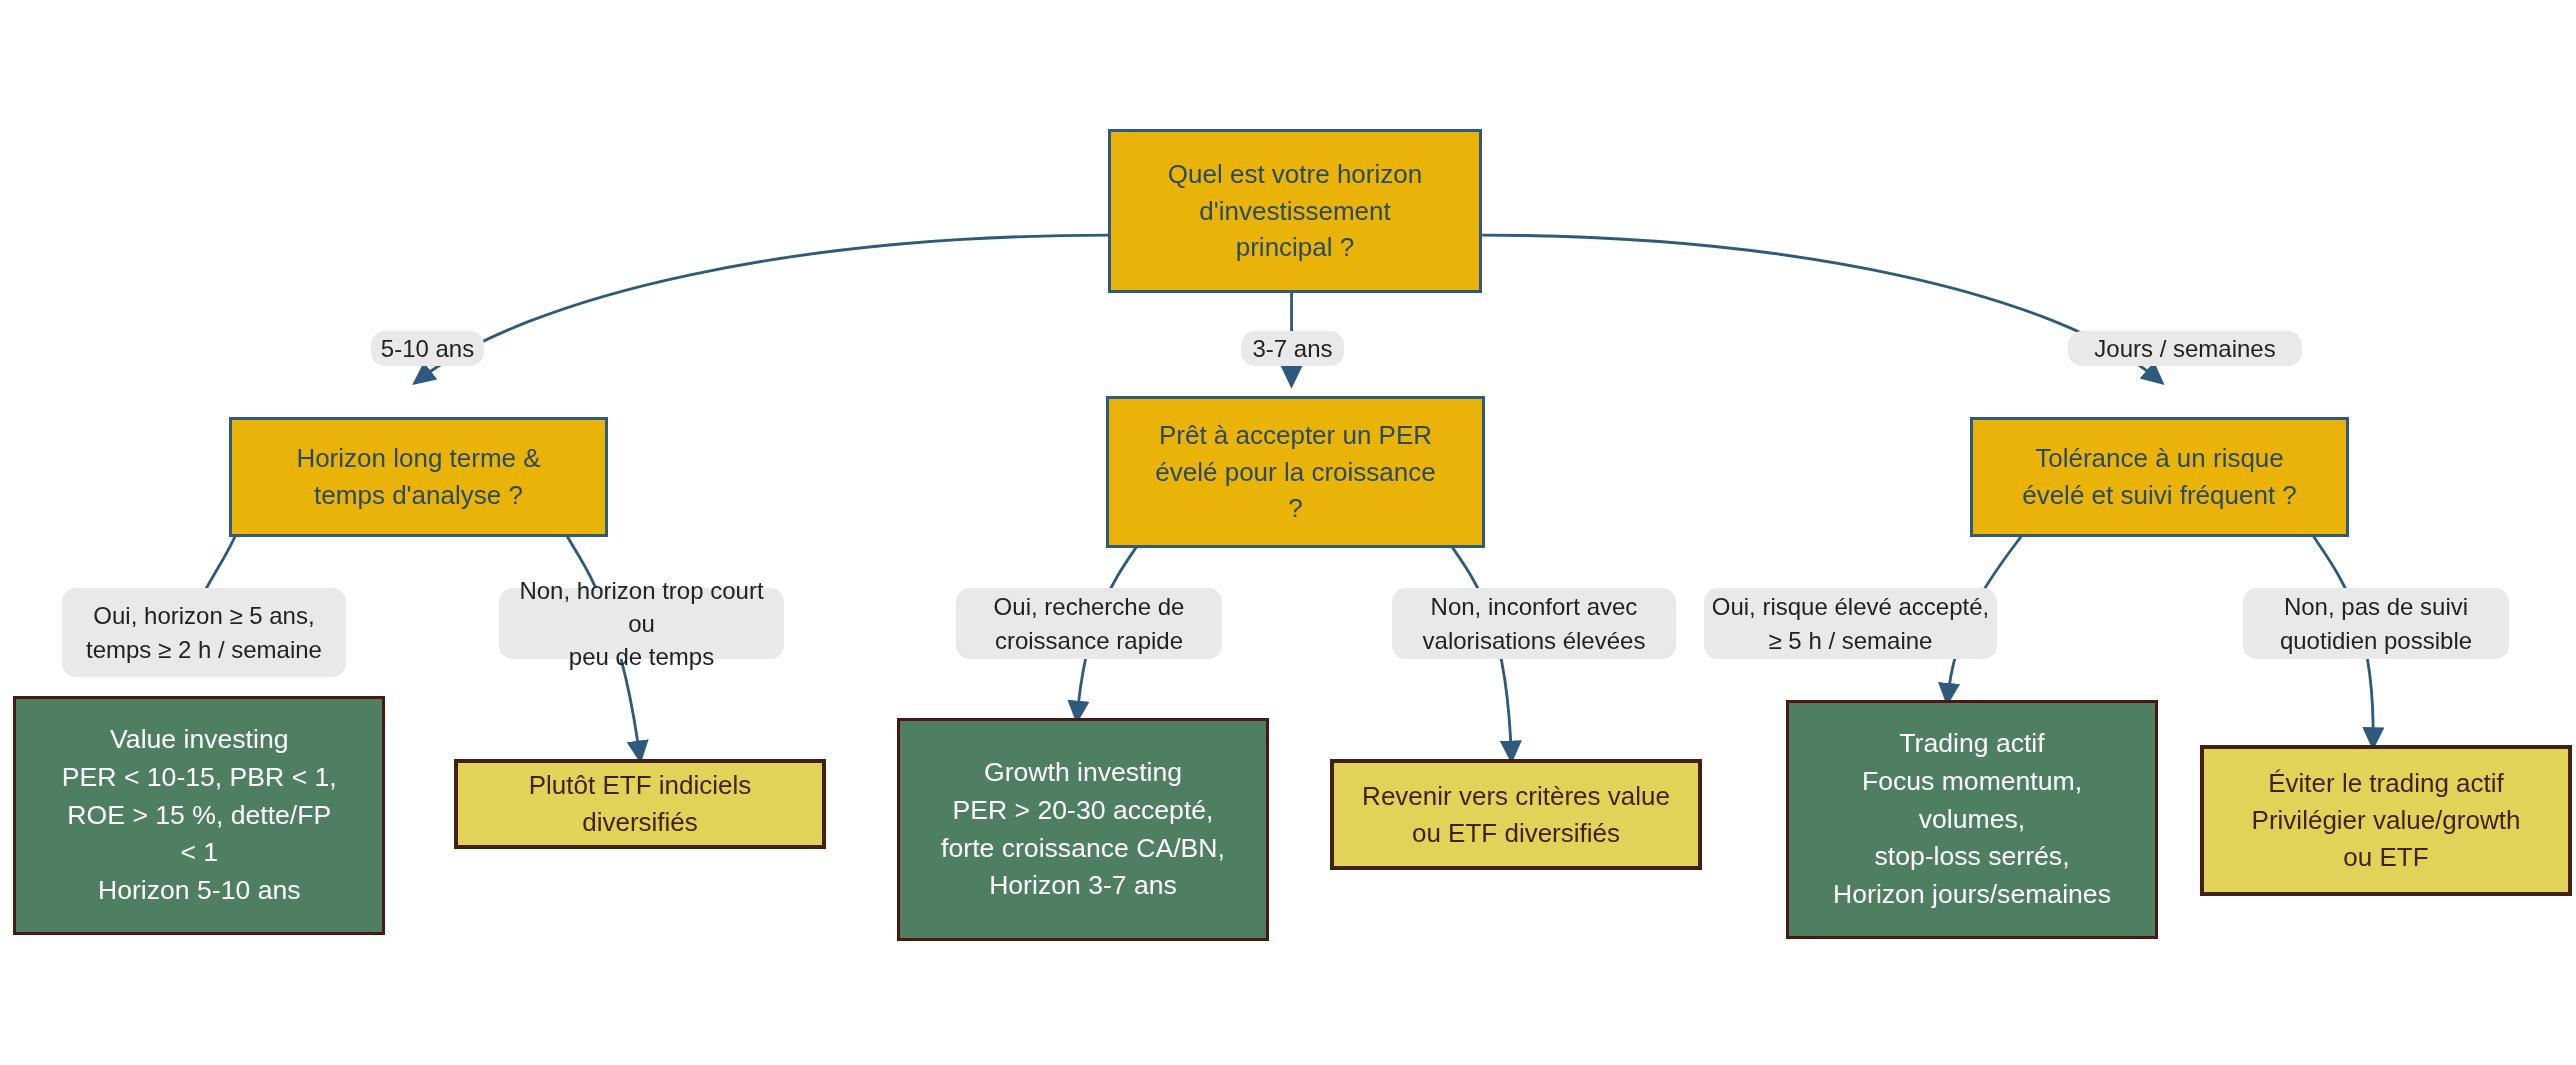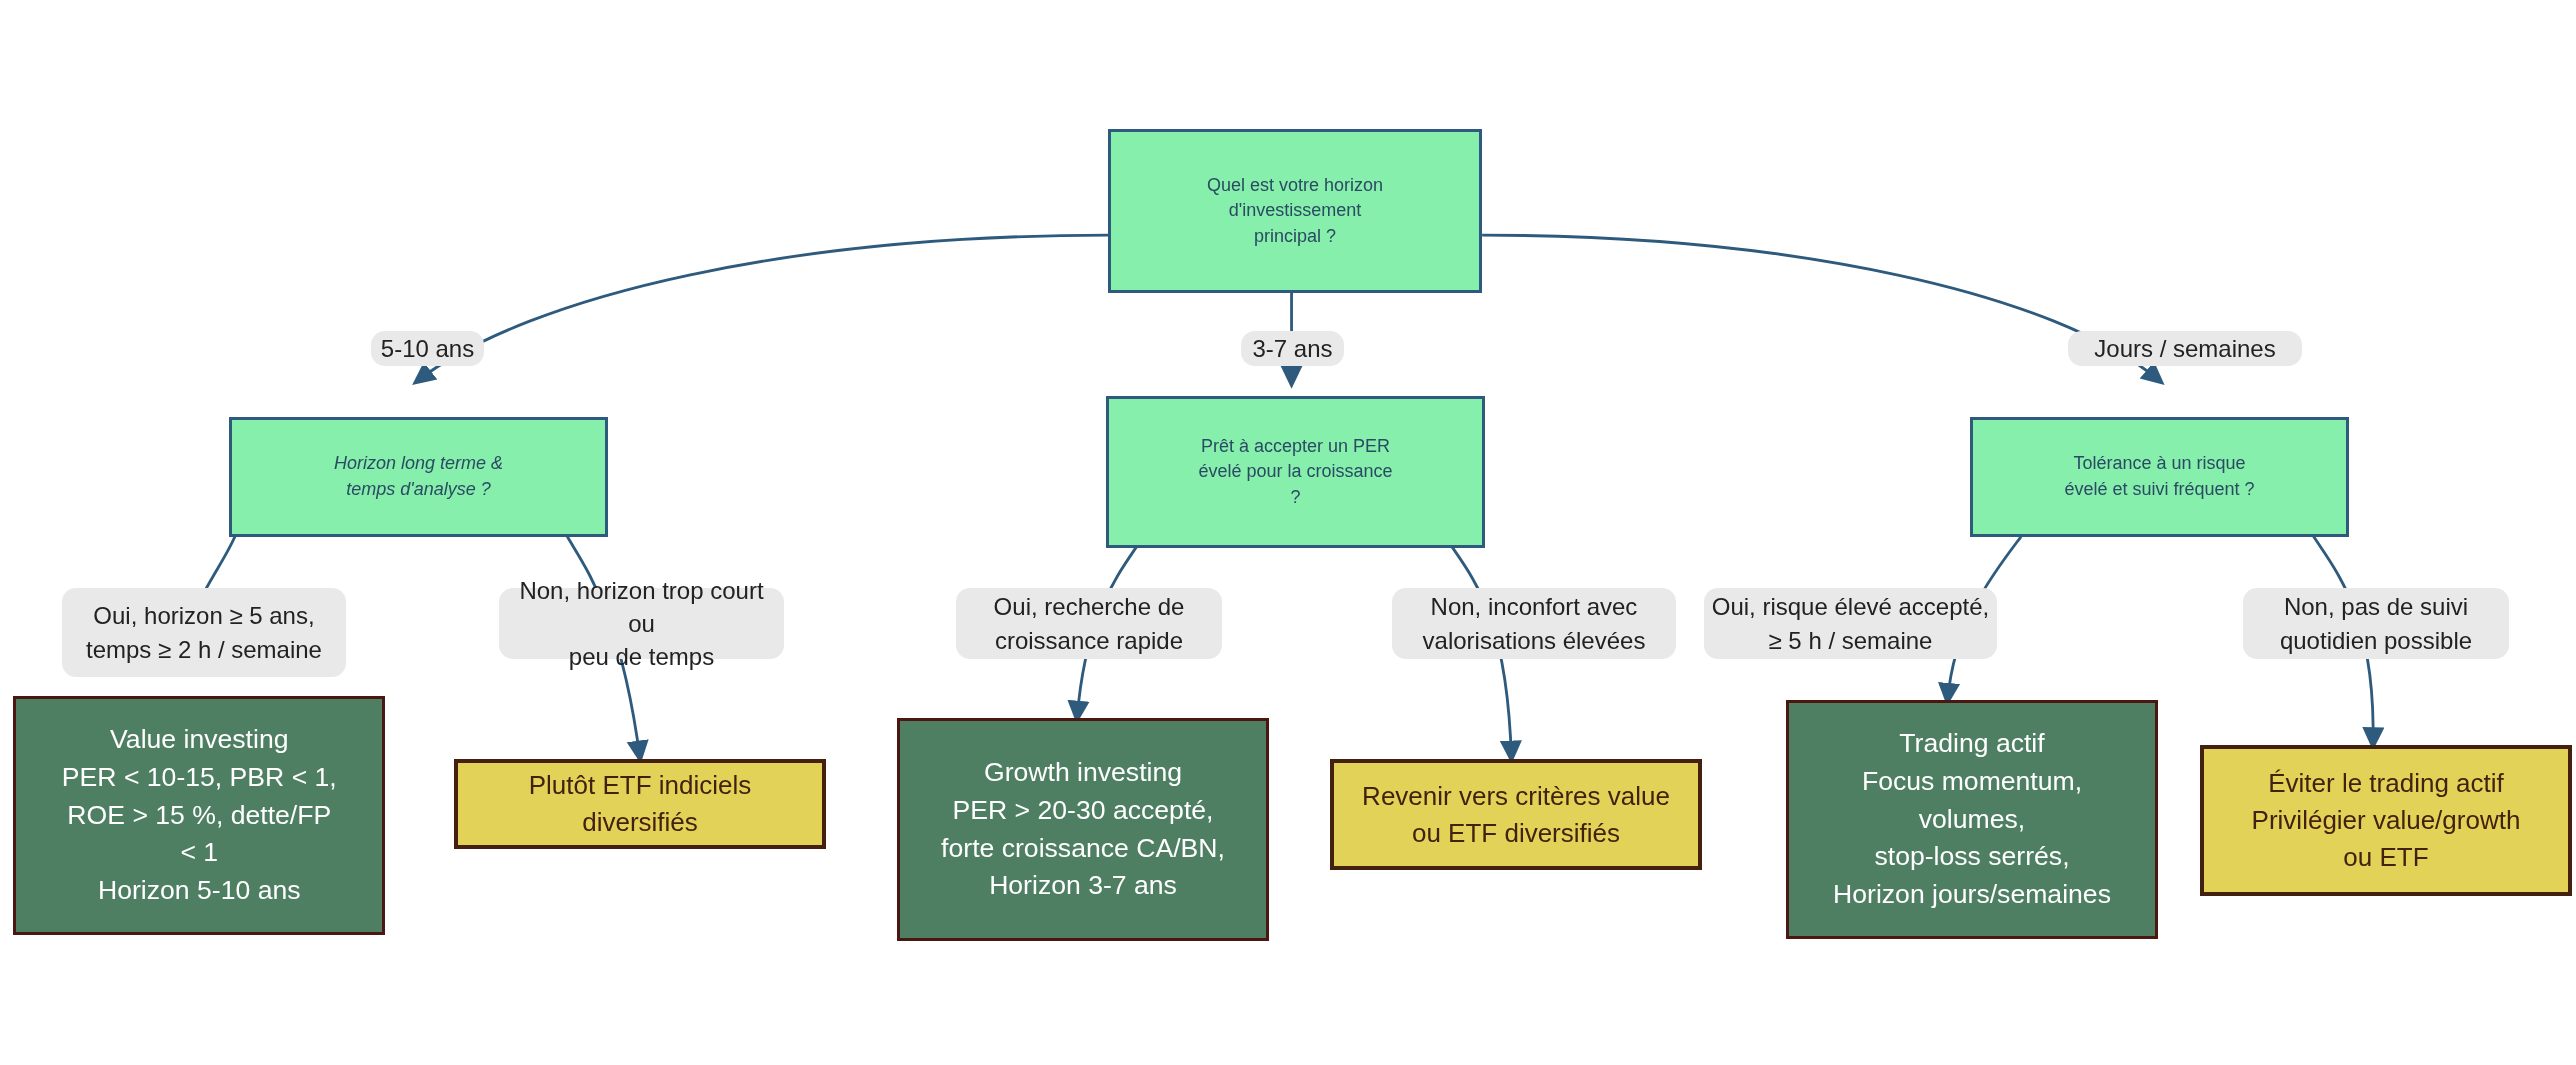--- a/index.html
+++ b/index.html
@@ -19,24 +19,24 @@
 
   .node {
     position: absolute;
     display: flex; align-items: center; justify-content: center;
     text-align: center;
     line-height: 1.42;
     white-space: pre-line;
   }
 
   .decision {
-    background: #86efac;
+    background: #eab308;
     border: 3.5px solid #2e5b7d;
     color: #2b4a63;
-    font-size: 18px;
+    font-size: 26px;
   }
 
   .result-green {
     background: #4e7f63;
     border: 3.5px solid #4a1810;
     color: #ffffff;
     font-size: 26.6px;
   }
 
   .result-yellow {
@@ -94,21 +94,21 @@
   <div class="edge-label" style="left:371px; top:331px; width:113px; height:35px;">
     <span>5-10 ans</span>
   </div>
   <div class="edge-label" style="left:1241px; top:331px; width:103px; height:35px;">
     <span>3-7 ans</span>
   </div>
   <div class="edge-label" style="left:2068px; top:331px; width:234px; height:35px;">
     <span>Jours / semaines</span>
   </div>
 
-  <div class="node decision" style="left:229px; top:417px; width:379px; height:120px;font-style:italic;">
+  <div class="node decision" style="left:229px; top:417px; width:379px; height:120px;">
     <span>Horizon long terme &amp;
 temps d'analyse ?</span>
   </div>
   <div class="node decision" style="left:1106px; top:396px; width:379px; height:152px;">
     <span>Prêt à accepter un PER
 évelé pour la croissance
 ?</span>
   </div>
   <div class="node decision" style="left:1970px; top:417px; width:379px; height:120px;">
     <span>Tolérance à un risque

